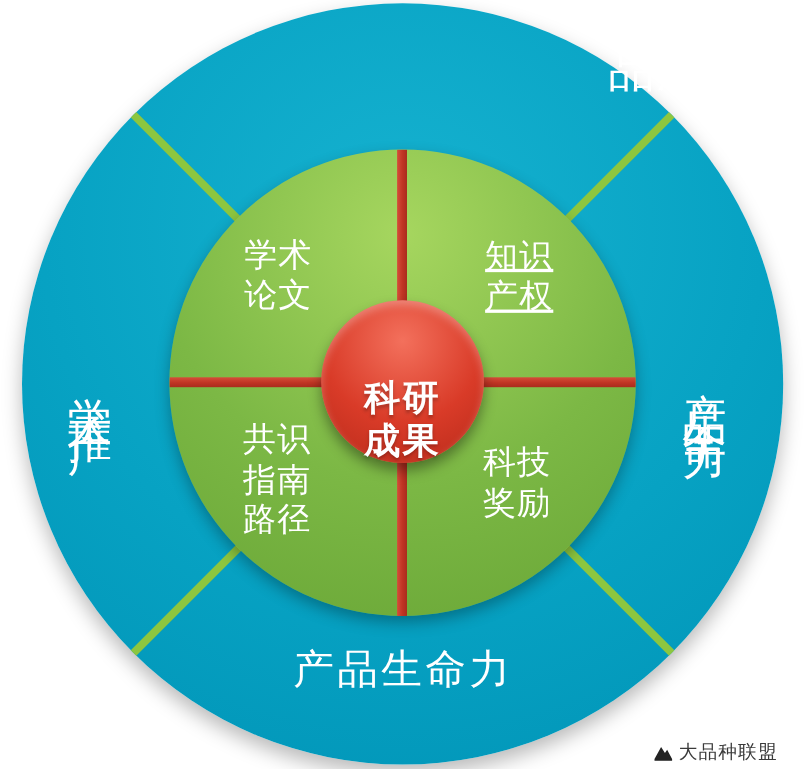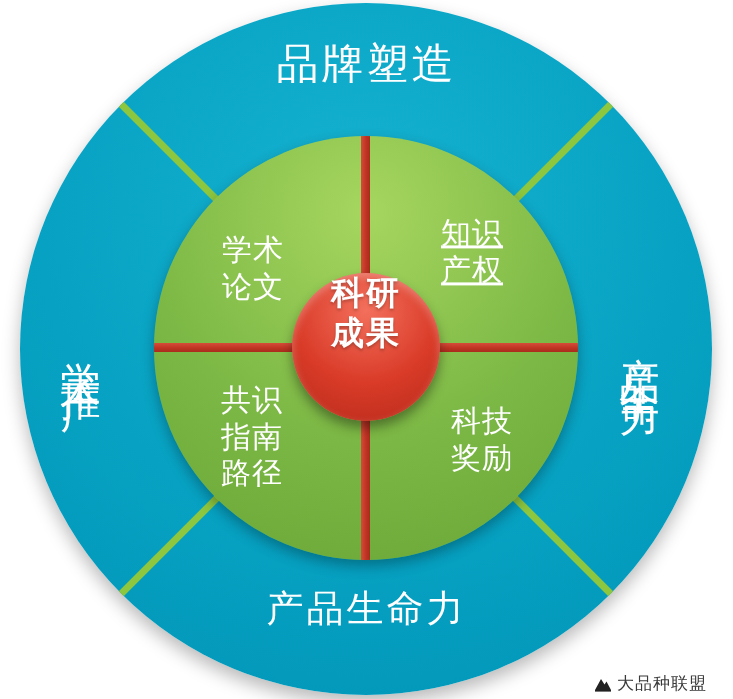--- a/index.html
+++ b/index.html
@@ -69,21 +69,21 @@
   .center-circle {
     position: absolute;
     left: 292px;
     top: 273px;
     width: 148px;
     height: 148px;
     border-radius: 50%;
     background: radial-gradient(circle at 50% 25%, #f3705c 0%, #d93b28 55%, #b72a1a 100%);
     box-shadow: 0 7px 12px rgba(0,0,0,0.38), inset 0 4px 8px rgba(255,255,255,0.30);
     display: flex;
-    align-items: flex-start;
+    align-items: flex-end;
     justify-content: center;
   }
   .center-label {
     color: #ffffff;
     font-size: 33px;
     font-weight: bold;
     line-height: 1.2;
     text-align: center;
     white-space: pre-line;
     letter-spacing: 2px;
@@ -93,21 +93,21 @@
   
   .ring-label {
     position: absolute;
     color: #ffffff;
     letter-spacing: 3px;
   }
   .label-top {
     left: 0;
     right: 0;
     top: 36px;
-    text-align: center;
+    text-align: right;
     font-size: 42px;
   }
   .label-bottom-1 {
     left: 0;
     right: 0;
     top: 584px;
     text-align: center;
     font-size: 37px;
   }
   .label-bottom-2 {
@@ -132,24 +132,24 @@
   .q-label {
     position: absolute;
     color: #ffffff;
     font-size: 30px;
     line-height: 1.22;
     text-align: center;
     white-space: pre-line;
     letter-spacing: 1px;
     transform: translate(-50%, -50%);
   }
-  .q-tl { left: 253px; top: 269px; }
+  .q-tl { left: 253px; top: 251px; }
   .q-tr { left: 472px; top: 252px; text-decoration: underline; }
   .q-bl { left: 252px; top: 437px; text-align: center; }
-  .q-br { left: 470px; top: 440px; margin-left: 12px; }
+  .q-br { left: 470px; top: 440px; }
 
   
   .watermark {
     position: absolute;
     right: 26px;
     bottom: 4px;
     display: flex;
     align-items: center;
     gap: 5px;
     color: #3a3a3a;

